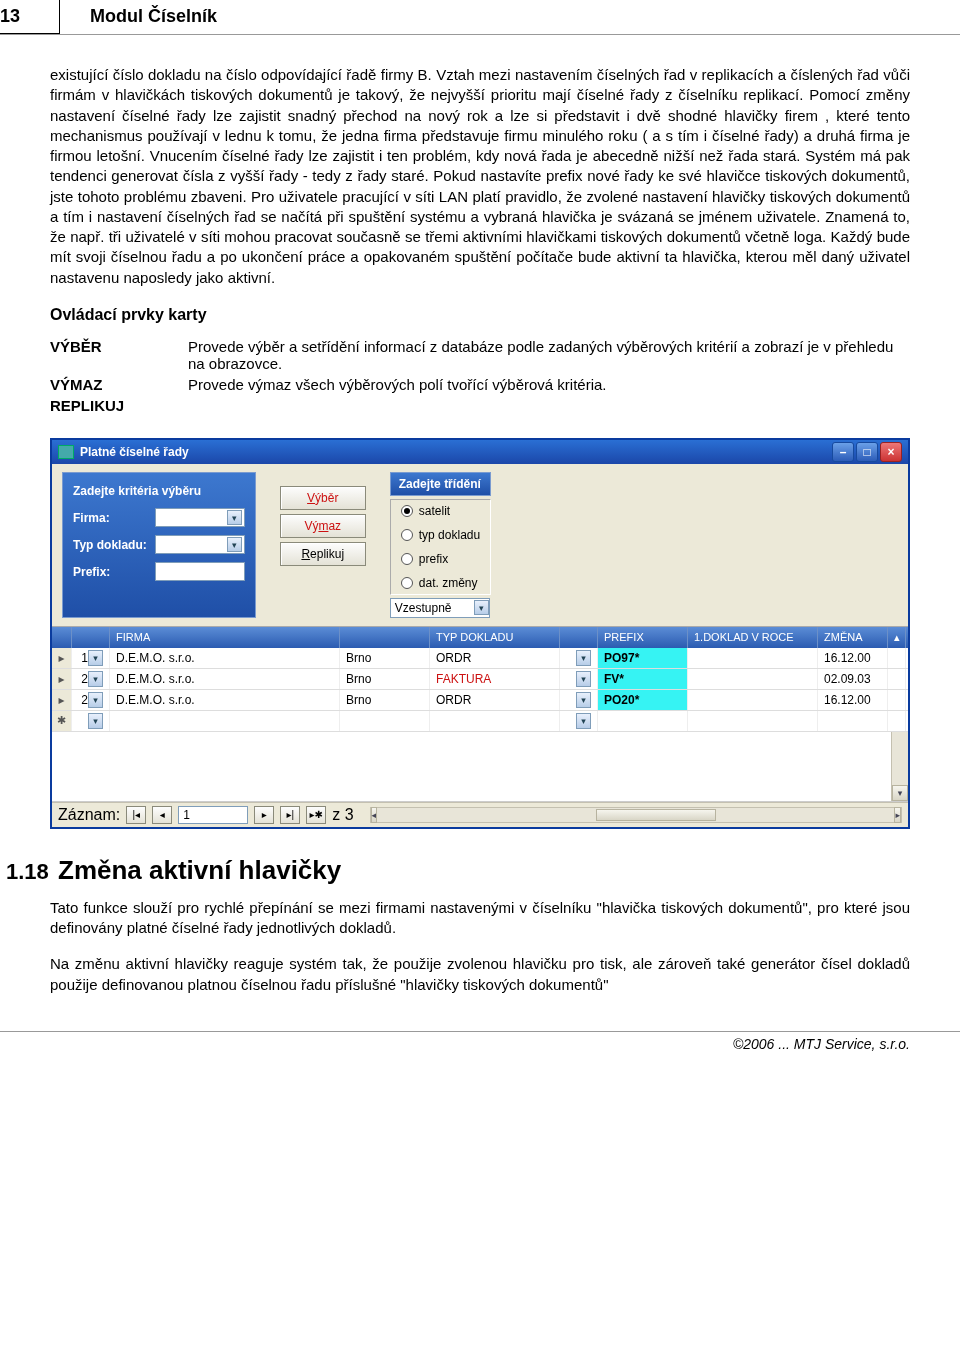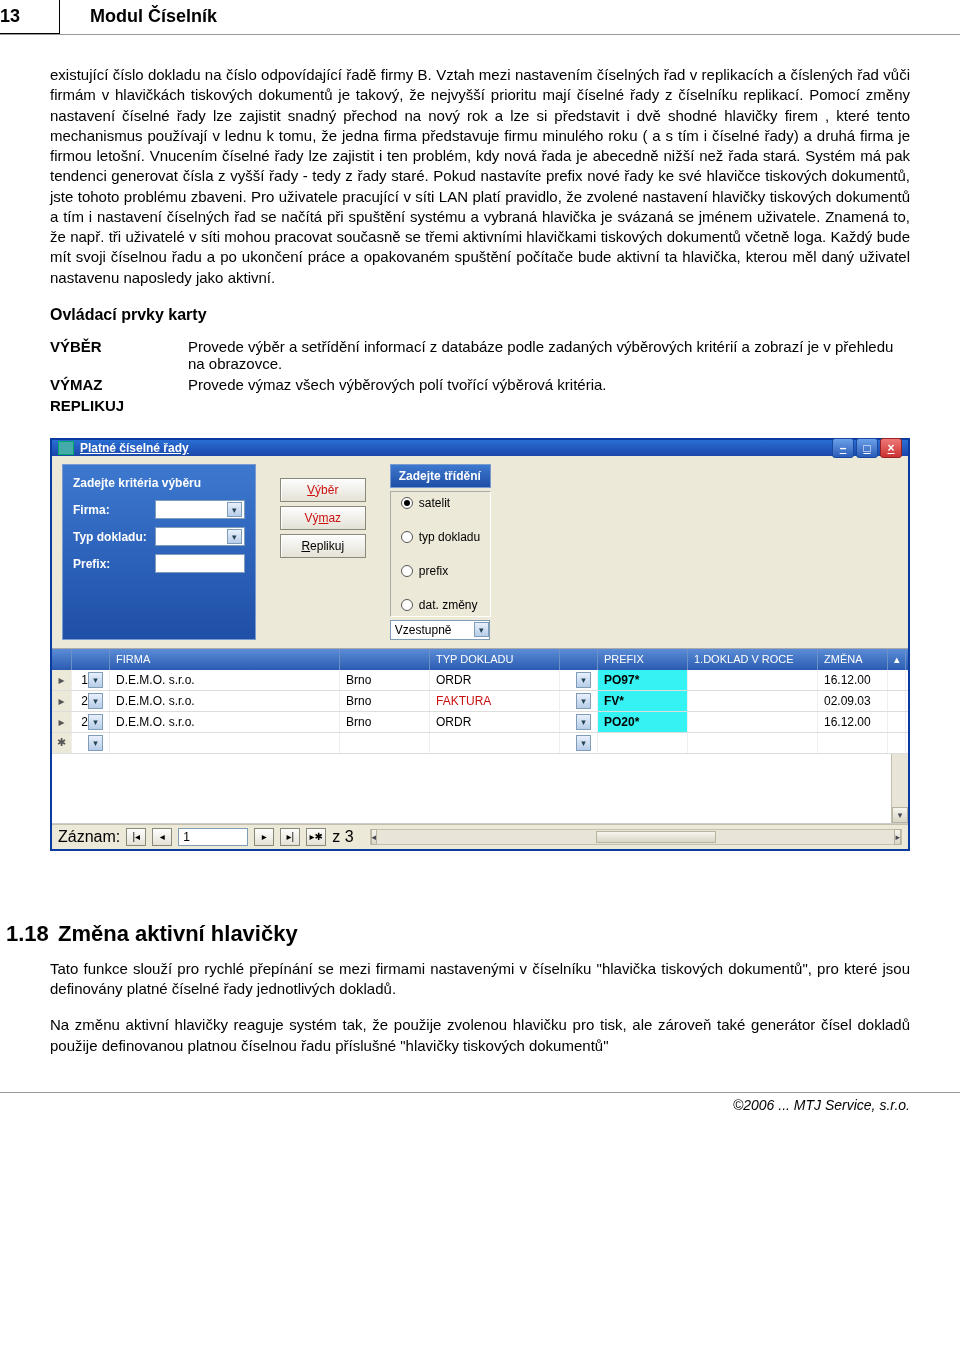--- a/index.html
+++ b/index.html
@@ -67,22 +67,21 @@
     font-family: Tahoma, Arial, sans-serif;
     font-size: 12px;
   }
   .titlebar {
     background: linear-gradient(#2a6fd4, #1b47a9);
     color: #fff;
     display: flex;
     align-items: center;
     justify-content: space-between;
     padding: 4px 6px;
-    height: 16px;
-    text-decoration: underline;
+    height: 24px;
   }
   .titlebar-left { display: flex; align-items: center; gap: 6px; font-weight: bold; }
   .window-icon {
     width: 16px; height: 14px; background: #4aa; border: 1px solid #0a6; display: inline-block;
   }
   .win-controls { display: flex; gap: 2px; }
   .win-btn {
     width: 22px; height: 20px;
     background: linear-gradient(#6aa0e8, #2c5cb8);
     border: 1px solid #174a9e;
@@ -132,21 +131,21 @@
   }
   .btn3d .mn { text-decoration: underline; }
   .btn3d.dark { color: #000; }
 
   .criteria-right {
     display: flex; flex-direction: column; gap: 3px; padding-top: 0px;
   }
   .criteria-right .section-title { color: #fff; font-weight: bold; background: linear-gradient(#3d78cf,#1f4fa7); padding: 4px 8px; border: 1px solid #7a9bd0;}
   .radio-box {
     background: #ece9d8; border: 1px inset #fff; padding: 4px 10px;
-    display: flex; flex-direction: column; gap: 20px;
+    display: flex; flex-direction: column; gap: 10px;
   }
   .radio-item { display: flex; gap: 6px; align-items: center; font-size: 12px; }
   .radio {
     width: 12px; height: 12px; border: 1px solid #555; border-radius: 50%; background: #fff;
     display: inline-flex; align-items: center; justify-content: center;
   }
   .radio.checked::after { content: ""; width: 6px; height: 6px; background: #000; border-radius: 50%; }
   .sort-dd {
     display: flex; align-items: center; background: #fff; border: 1px solid #7f9db9;
     width: 100px; height: 20px; justify-content: space-between; padding-left: 4px;
@@ -190,21 +189,21 @@
     width: 20px; height: 18px; background: linear-gradient(#fdfdfd,#e4e2d6);
     border: 1px solid #8a8a7a; display: flex; align-items:center; justify-content:center;
     font-size: 10px;
   }
   .nav-input { width: 70px; height: 18px; background:#fff; border:1px solid #7f9db9; padding:0 4px; display:flex; align-items:center; font-size:12px; }
   .hscroll { flex:1; height:16px; background:#e8e5d8; border:1px solid #c4c0b0; margin-left: 10px; display:flex; justify-content:space-between; align-items:center; }
   .hscroll .thumb { width: 120px; height: 12px; background: linear-gradient(#f6f5ee,#d9d6c7); border:1px solid #b7b39f; margin-left: 40px;}
 
   .section-num-row { display: flex; align-items: baseline; gap: 0; padding: 8px 32px 4px 6px; }
   .section-num { font-size: 22px; font-weight: bold; width: 52px; }
-  .section-title-lg { font-size: 22px; font-weight: bold; margin-top: 44px; }
+  .section-title-lg { font-size: 26px; font-weight: bold; }
   .para2 { font-size: 15px; line-height: 1.35; text-align: justify; padding: 8px 50px; }
   .footer {
     border-top: 1px solid #999;
     font-style: italic;
     font-size: 14px;
     text-align: right;
     padding: 4px 50px 10px 0;
     margin-top: 28px;
   }
 </style>

